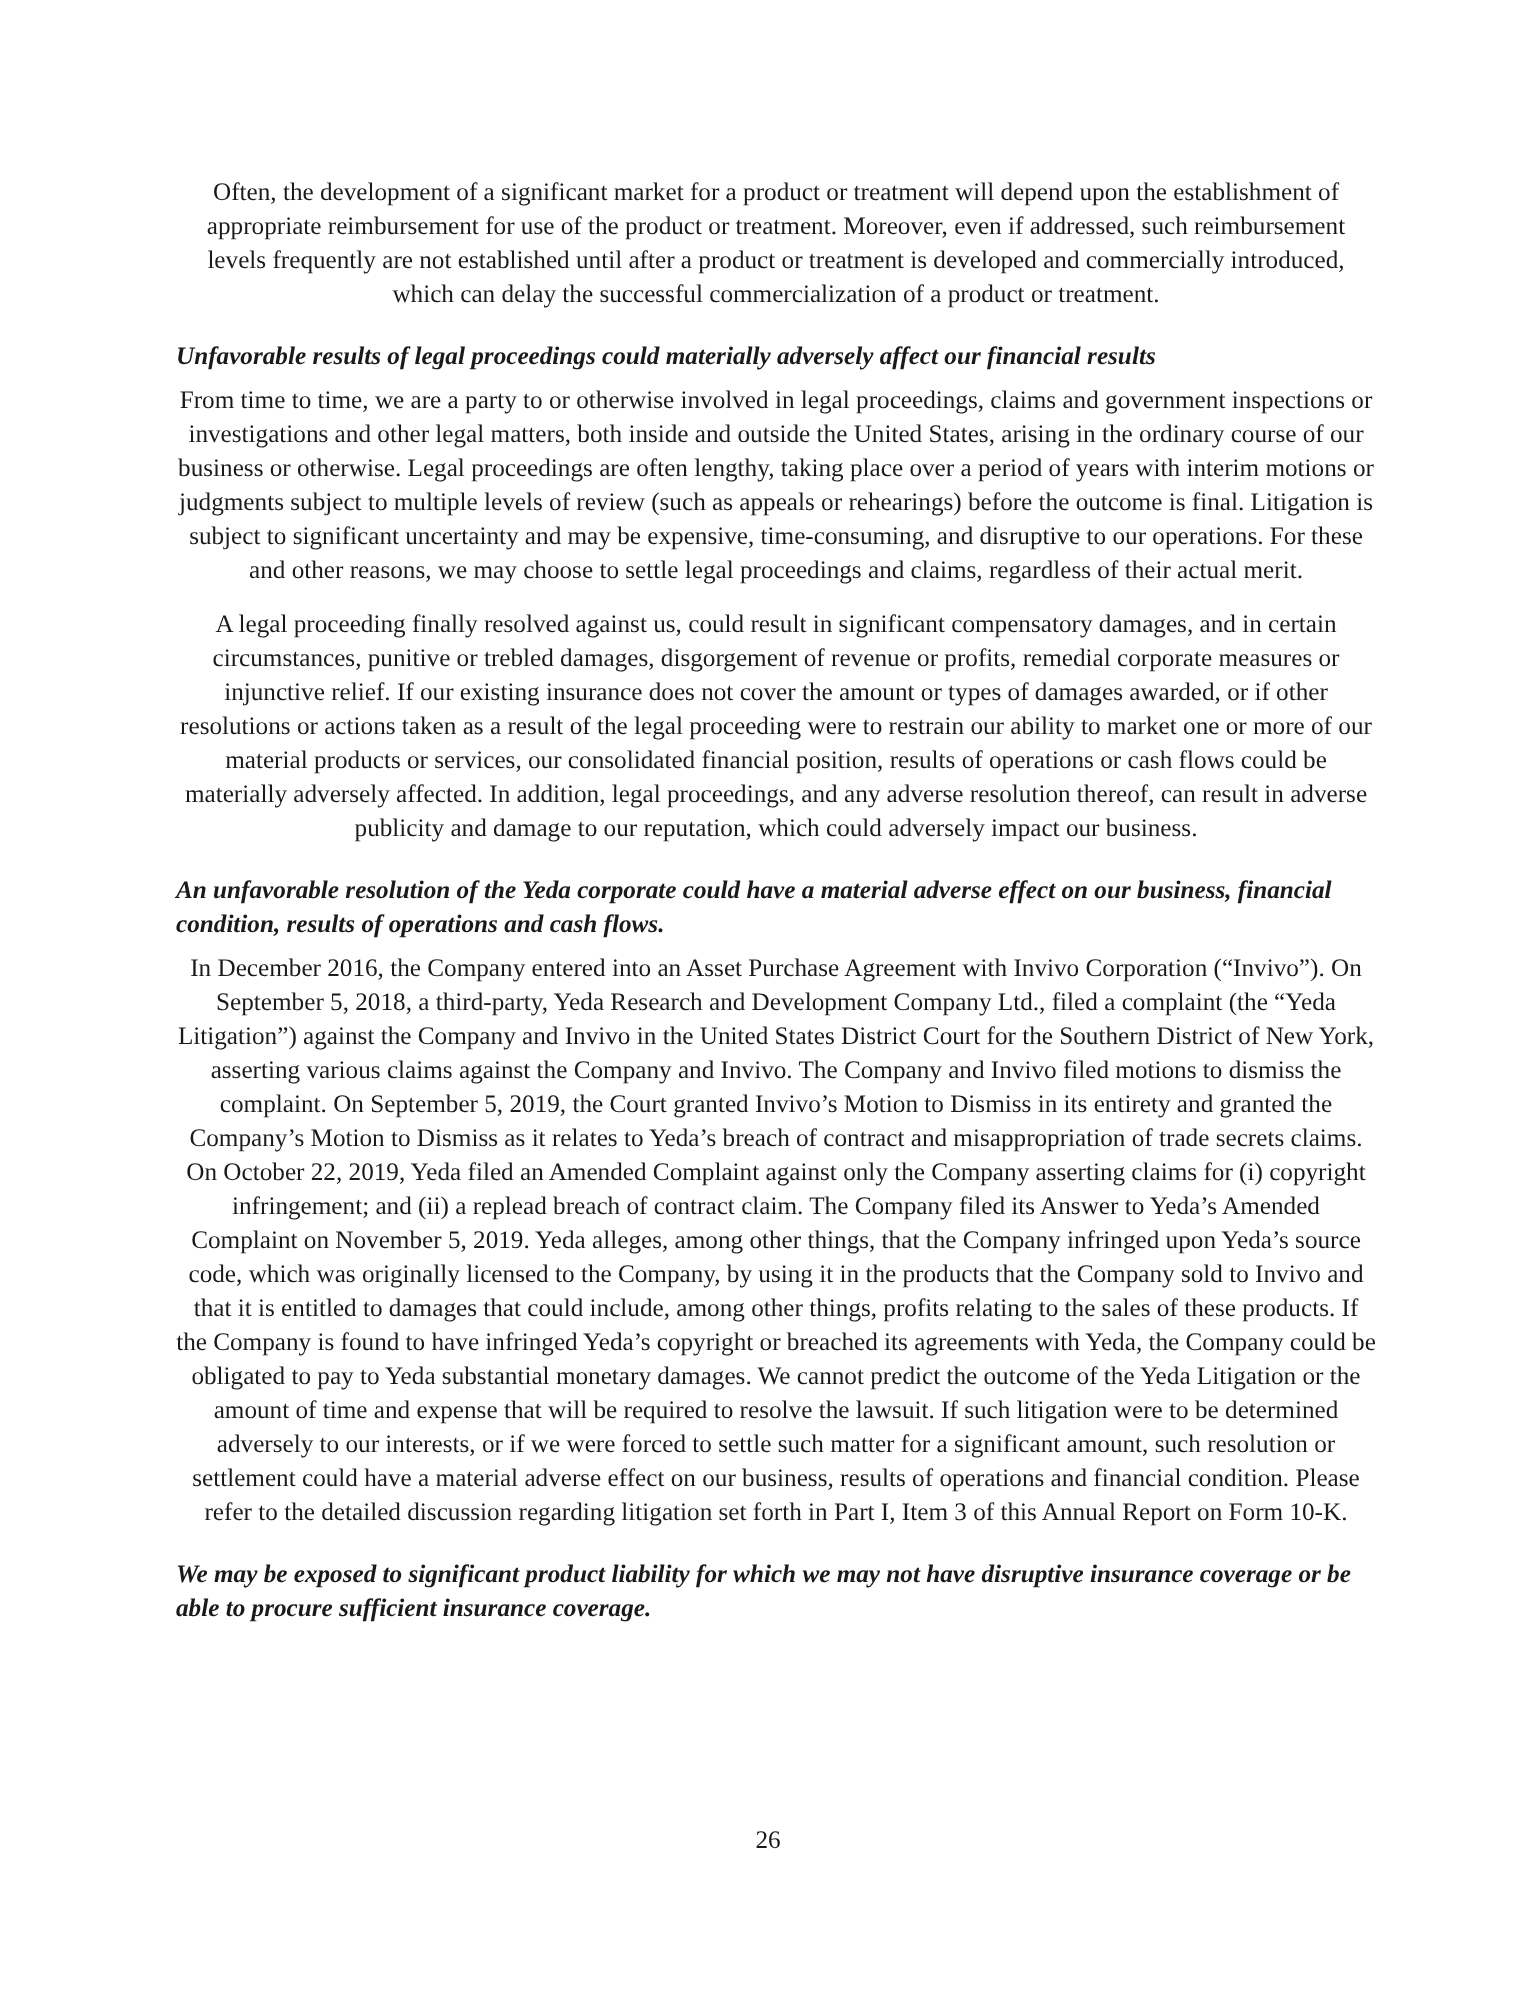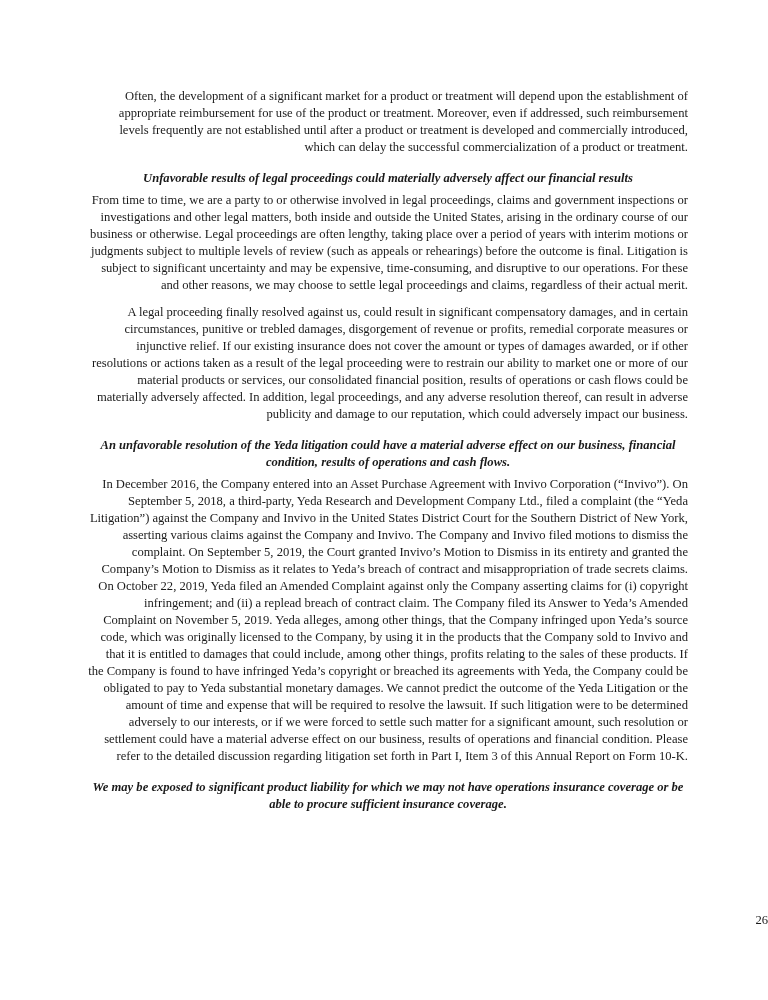--- a/index.html
+++ b/index.html
@@ -18,44 +18,43 @@
     .page {
       position: absolute;
       left: 88px;
       top: 88px;
       width: 600px;
       font-size: 12.6px;
       line-height: 17px;
     }
     .para {
       margin: 0 0 10px 0;
-      text-align: right;
+      text-align: center;
     }
     .heading {
       margin: 14px 0 5px 0;
       font-weight: bold;
       font-style: italic;
       line-height: 17px;
-      text-align: center;
     }
     .page-number {
       position: absolute;
       top: 913px;
       left: 0;
       width: 768px;
-      text-align: right;
+      text-align: center;
       font-size: 12.6px;
     }
   </style>
 </head>
 <body>
 
 <div class="page">
   <p class="para">Often, the development of a significant market for a product or treatment will depend upon the establishment of appropriate reimbursement for use of the product or treatment. Moreover, even if addressed, such reimbursement levels frequently are not established until after a product or treatment is developed and commercially introduced, which can delay the successful commercialization of a product or treatment.</p>
   <p class="heading">Unfavorable results of legal proceedings could materially adversely affect our financial results</p>
   <p class="para">From time to time, we are a party to or otherwise involved in legal proceedings, claims and government inspections or investigations and other legal matters, both inside and outside the United States, arising in the ordinary course of our business or otherwise. Legal proceedings are often lengthy, taking place over a period of years with interim motions or judgments subject to multiple levels of review (such as appeals or rehearings) before the outcome is final. Litigation is subject to significant uncertainty and may be expensive, time-consuming, and disruptive to our operations. For these and other reasons, we may choose to settle legal proceedings and claims, regardless of their actual merit.</p>
   <p class="para">A legal proceeding finally resolved against us, could result in significant compensatory damages, and in certain circumstances, punitive or trebled damages, disgorgement of revenue or profits, remedial corporate measures or injunctive relief. If our existing insurance does not cover the amount or types of damages awarded, or if other resolutions or actions taken as a result of the legal proceeding were to restrain our ability to market one or more of our material products or services, our consolidated financial position, results of operations or cash flows could be materially adversely affected. In addition, legal proceedings, and any adverse resolution thereof, can result in adverse publicity and damage to our reputation, which could adversely impact our business.</p>
-  <p class="heading">An unfavorable resolution of the Yeda litigation could have a material adverse effect on our business, financial condition, results of operations and cash flows.</p>
+  <p class="heading">An unfavorable resolution of the Yeda corporate could have a material adverse effect on our business, financial condition, results of operations and cash flows.</p>
   <p class="para">In December 2016, the Company entered into an Asset Purchase Agreement with Invivo Corporation (“Invivo”). On September 5, 2018, a third-party, Yeda Research and Development Company Ltd., filed a complaint (the “Yeda Litigation”) against the Company and Invivo in the United States District Court for the Southern District of New York, asserting various claims against the Company and Invivo. The Company and Invivo filed motions to dismiss the complaint. On September 5, 2019, the Court granted Invivo’s Motion to Dismiss in its entirety and granted the Company’s Motion to Dismiss as it relates to Yeda’s breach of contract and misappropriation of trade secrets claims. On October 22, 2019, Yeda filed an Amended Complaint against only the Company asserting claims for (i) copyright infringement; and (ii) a replead breach of contract claim. The Company filed its Answer to Yeda’s Amended Complaint on November 5, 2019. Yeda alleges, among other things, that the Company infringed upon Yeda’s source code, which was originally licensed to the Company, by using it in the products that the Company sold to Invivo and that it is entitled to damages that could include, among other things, profits relating to the sales of these products. If the Company is found to have infringed Yeda’s copyright or breached its agreements with Yeda, the Company could be obligated to pay to Yeda substantial monetary damages. We cannot predict the outcome of the Yeda Litigation or the amount of time and expense that will be required to resolve the lawsuit. If such litigation were to be determined adversely to our interests, or if we were forced to settle such matter for a significant amount, such resolution or settlement could have a material adverse effect on our business, results of operations and financial condition. Please refer to the detailed discussion regarding litigation set forth in Part I, Item 3 of this Annual Report on Form 10-K.</p>
-  <p class="heading">We may be exposed to significant product liability for which we may not have operations insurance coverage or be able to procure sufficient insurance coverage.</p>
+  <p class="heading">We may be exposed to significant product liability for which we may not have disruptive insurance coverage or be able to procure sufficient insurance coverage.</p>
 </div>
 
 <div class="page-number">26</div>
 
 </body></html>

